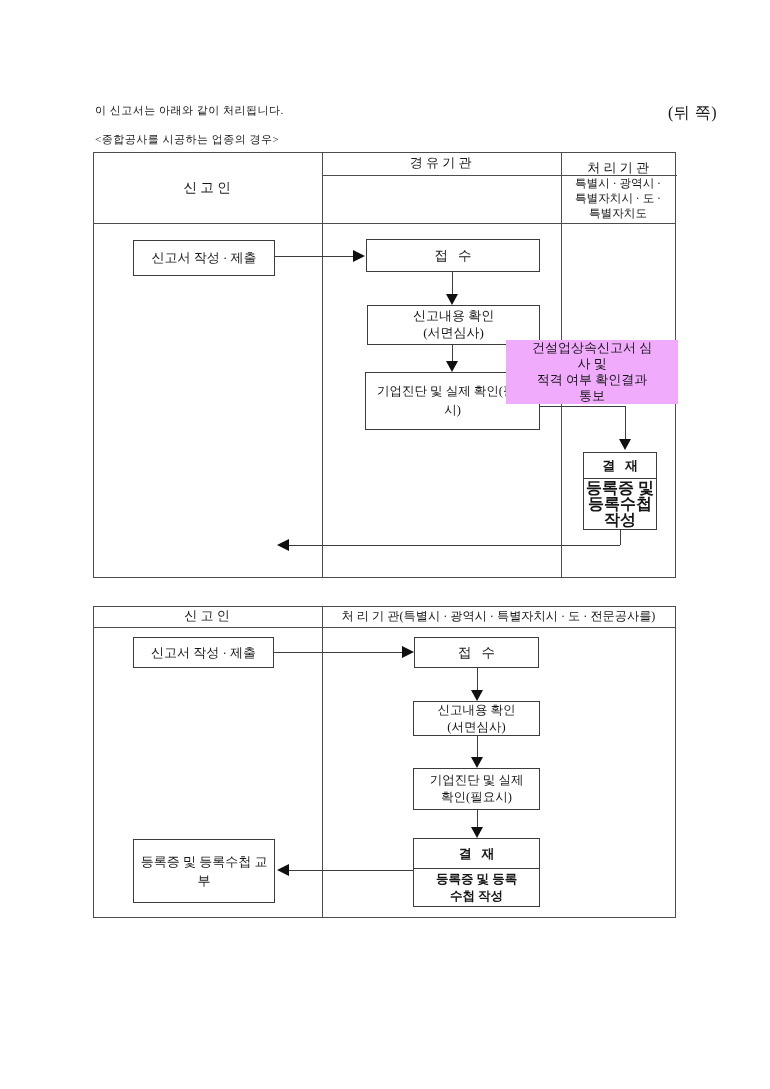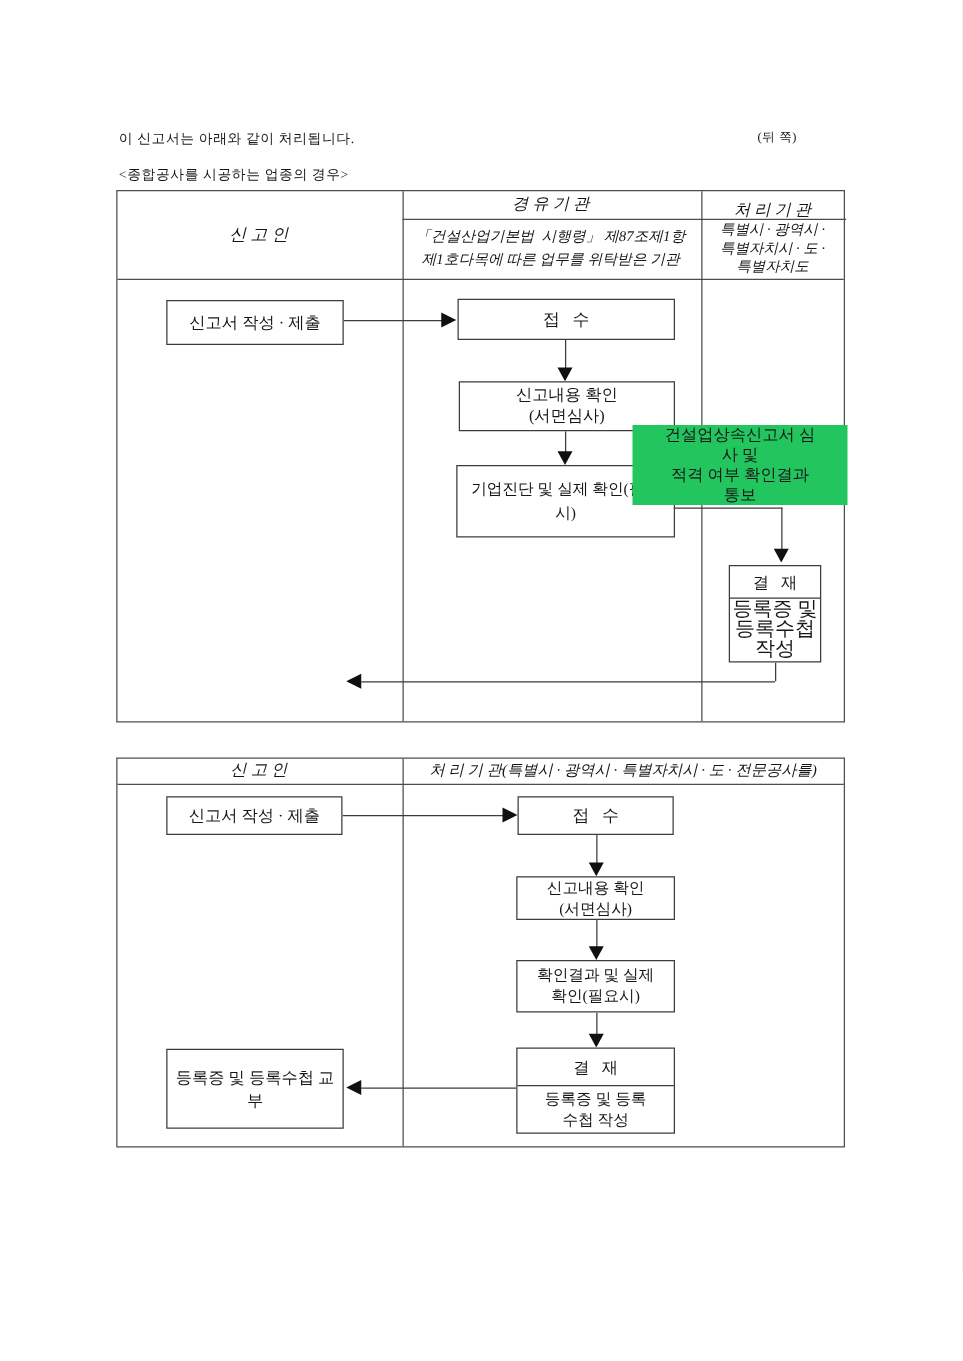--- a/index.html
+++ b/index.html
@@ -8,67 +8,65 @@
     background:#ffffff; overflow:hidden;
     font-family:"Liberation Serif","DejaVu Serif",serif;
     color:#161616;
   }
   .txt { position:absolute; white-space:pre-wrap; letter-spacing:0.5px; }
   .tbl { position:absolute; border:1px solid #4d4d4d; box-sizing:border-box; }
   .vl  { position:absolute; width:1px; background:#4d4d4d; }
   .hl  { position:absolute; height:1px; background:#4d4d4d; }
   .cell {
     position:absolute; display:flex; align-items:center; justify-content:center;
-    text-align:center; white-space:pre-wrap; box-sizing:border-box;font-style:italic;
+    text-align:center; white-space:pre-wrap; box-sizing:border-box;
   }
   .fbox {
     position:absolute; border:1px solid #3c3c3c; background:#ffffff;
     display:flex; align-items:center; justify-content:center;
     text-align:center; white-space:pre-wrap; box-sizing:border-box;
   }
-  .split { flex-direction:column; align-items:stretch; justify-content:flex-start; }
+  .split { flex-direction:column; align-items:stretch; justify-content:flex-start;font-weight:bold; }
   .split-top {
     display:flex; align-items:center; justify-content:center;
     border-bottom:1px solid #3c3c3c; box-sizing:border-box; white-space:pre-wrap;
   }
   .split-bot {
     flex:1; display:flex; align-items:center; justify-content:center;
     text-align:center; white-space:pre-wrap;
   }
   .line { position:absolute; background:#3c3c3c; }
   .arr { position:absolute; width:0; height:0; }
   .arr-r { border-top:6px solid transparent; border-bottom:6px solid transparent; border-left:12px solid #101010; }
   .arr-l { border-top:6px solid transparent; border-bottom:6px solid transparent; border-right:12px solid #101010; }
   .arr-d { border-left:6px solid transparent; border-right:6px solid transparent; border-top:11px solid #101010; }
   .note {
-    position:absolute; background:#22c55e; text-align:center;
+    position:absolute; background:#f0abfc; text-align:center;
     white-space:pre-wrap; z-index:3;
   }
 </style>
 </head>
 <body>
 
 <div class="page">
 
   <div class="txt" style="left:95px;top:103px;font-size:11px">이 신고서는 아래와 같이 처리됩니다.</div>
-  <div class="txt" style="left:606px;top:103px;font-size:10px">(뒤 쪽)</div>
+  <div class="txt" style="left:668px;top:103px;font-size:16px">(뒤 쪽)</div>
 
   <div class="txt" style="left:95px;top:132px;font-size:11px">&lt;종합공사를 시공하는 업종의 경우&gt;</div>
 
   <div class="tbl" style="left:93px;top:152px;width:583px;height:426px">
     <div class="vl" style="left:228px;top:0;height:424px"></div>
     <div class="vl" style="left:467px;top:0;height:424px"></div>
     <div class="hl" style="left:228px;top:22px;width:355px"></div>
     <div class="hl" style="left:0;top:70px;width:581px"></div>
   </div>
 
   <div class="cell" style="left:93px;top:152px;width:228px;height:71px;font-size:13.5px">신 고 인</div>
   <div class="cell" style="left:321px;top:152px;width:239px;height:22px;font-size:13px">경 유 기 관</div>
-  <div class="cell" style="left:321px;top:174px;width:239px;height:49px;font-size:11.8px;line-height:1.5">「건설산업기본법  시행령」 제87조제1항
-제1호다목에 따른 업무를 위탁받은 기관</div>
   <div class="cell" style="left:560px;top:152px;width:116px;height:32px;font-size:13px">처 리 기 관</div>
   <div class="cell" style="left:560px;top:174px;width:116px;height:49px;font-size:11.6px;line-height:1.3">특별시 · 광역시 ·
 특별자치시 · 도 ·
 특별자치도</div>
 
   <div class="line" style="left:275px;top:256px;width:80px;height:1px"></div>
   <div class="arr arr-r" style="left:353px;top:250px"></div>
   <div class="line" style="left:452px;top:272px;width:1px;height:24px"></div>
   <div class="arr arr-d" style="left:446px;top:294px"></div>
   <div class="line" style="left:452px;top:345px;width:1px;height:17px"></div>
@@ -115,21 +113,21 @@
   <div class="arr arr-d" style="left:471px;top:757px"></div>
   <div class="line" style="left:477px;top:810px;width:1px;height:18px"></div>
   <div class="arr arr-d" style="left:471px;top:827px"></div>
   <div class="line" style="left:289px;top:870px;width:124px;height:1px"></div>
   <div class="arr arr-l" style="left:277px;top:864px"></div>
 
   <div class="fbox" style="left:133px;top:637px;width:141px;height:31px;font-size:13px">신고서 작성 · 제출</div>
   <div class="fbox" style="left:414px;top:637px;width:125px;height:31px;font-size:13.5px">접   수</div>
   <div class="fbox" style="left:413px;top:701px;width:127px;height:35px;font-size:12.5px;line-height:1.3">신고내용 확인
 (서면심사)</div>
-  <div class="fbox" style="left:413px;top:768px;width:127px;height:42px;font-size:12.5px;line-height:1.35">확인결과 및 실제
+  <div class="fbox" style="left:413px;top:768px;width:127px;height:42px;font-size:12.5px;line-height:1.35">기업진단 및 실제
 확인(필요시)</div>
   <div class="fbox split" style="left:413px;top:838px;width:127px;height:69px">
     <div class="split-top" style="height:30px;font-size:13px">결   재</div>
     <div class="split-bot" style="font-size:12.5px;line-height:1.35">등록증 및 등록
 수첩 작성</div>
   </div>
   <div class="fbox" style="left:133px;top:839px;width:142px;height:64px;font-size:13px;line-height:1.5">등록증 및 등록수첩 교
 부</div>
 
 </div>

